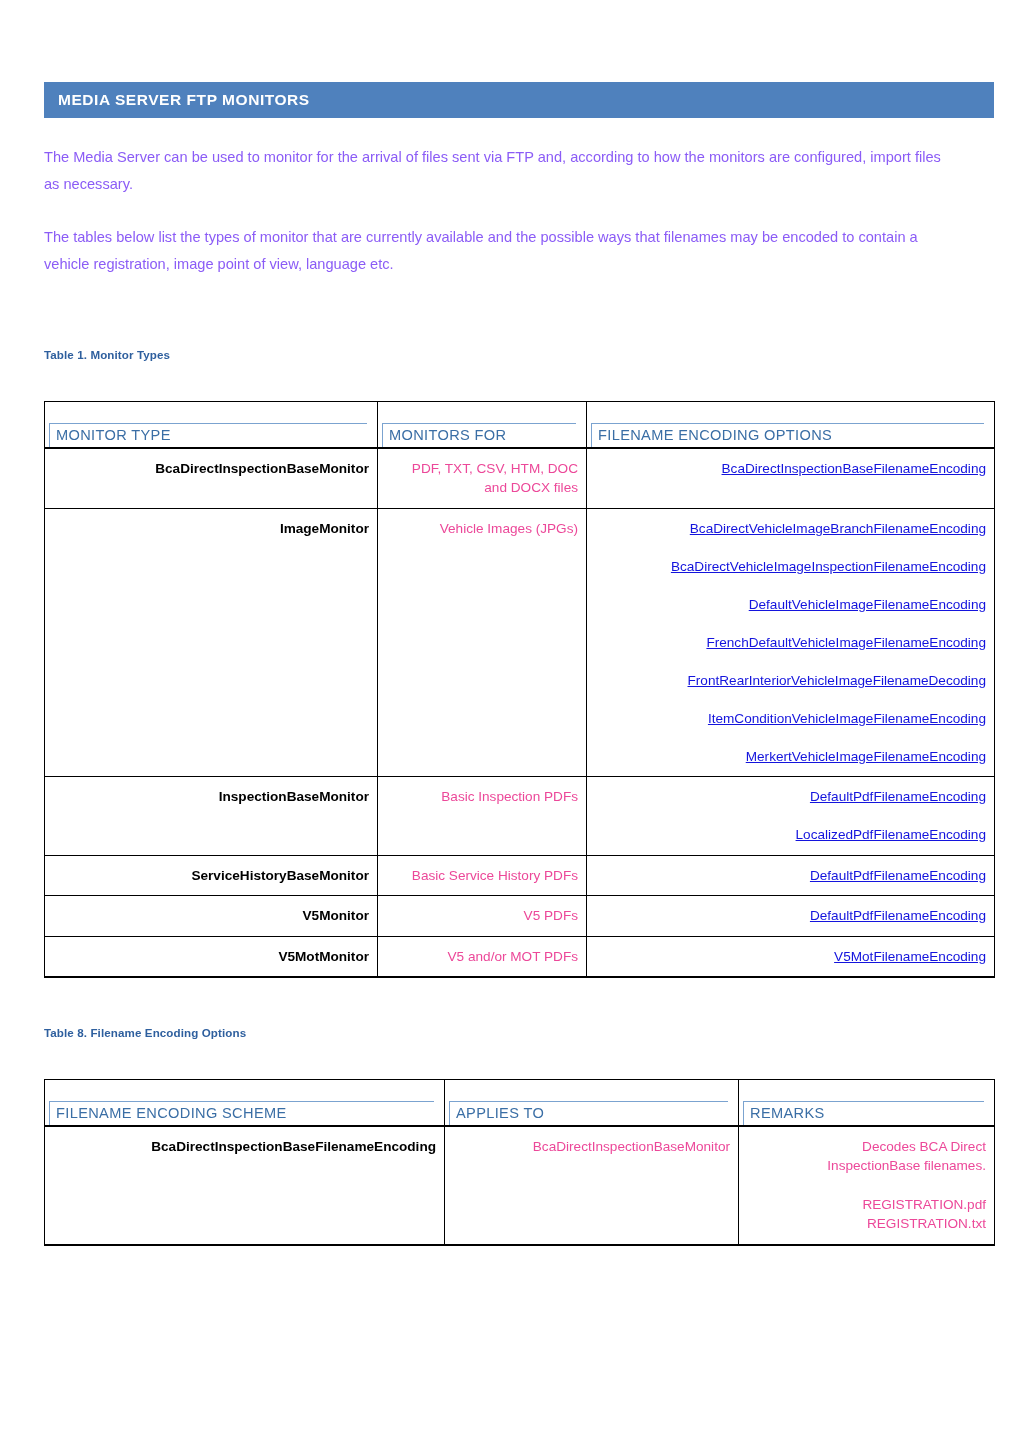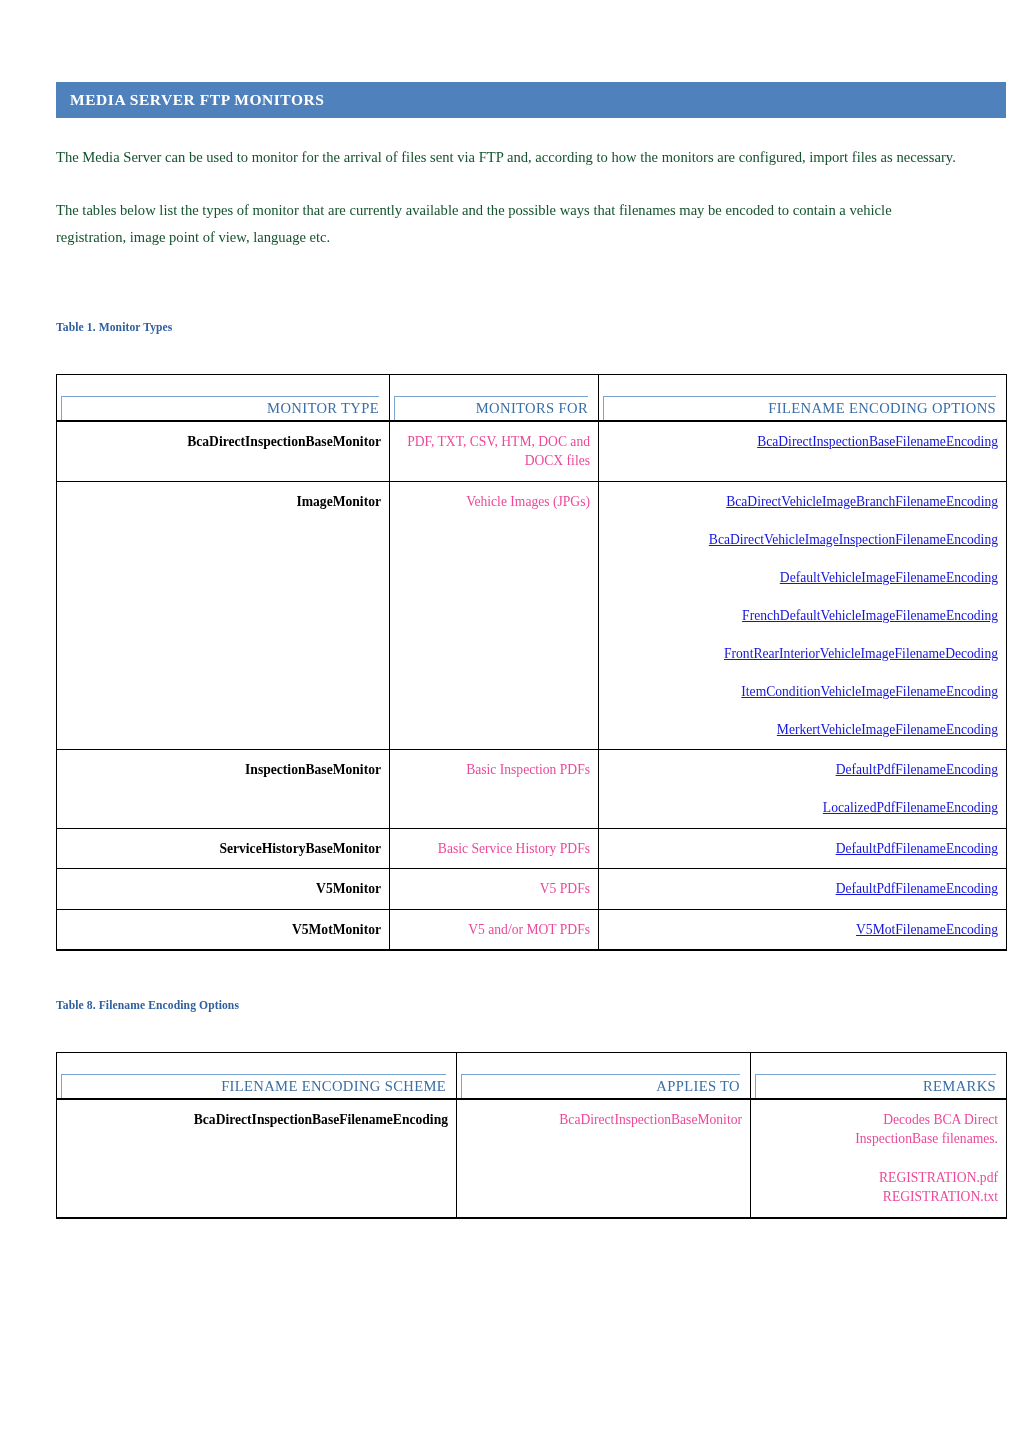--- a/index.html
+++ b/index.html
@@ -17,24 +17,23 @@
     position: relative;
     width: 1020px;
     height: 1443px;
     margin: 0 auto;
     background: #ffffff;
     overflow: hidden;
     box-sizing: border-box;
   }
   .content {
     position: absolute;
-    left: 56px;
+    left: 44px;
     top: 0;
     width: 950px;
-    font-family: Liberation Serif, serif;
   }
 
   
   .banner {
     margin-top: 82px;
     background: #4f81bd;
     height: 36px;
     display: flex;
     align-items: center;
     padding: 0 0 0 14px;
@@ -46,21 +45,21 @@
     letter-spacing: 0.55px;
     font-weight: 600;
     line-height: 1;
     white-space: nowrap;
   }
 
   
   .para {
     font-size: 14.6px;
     line-height: 27px;
-    color: #14532d;
+    color: #8b5cf6;
     margin: 0;
   }
   .para-1 { margin-top: 26px; width: 905px; }
   .para-2 { margin-top: 26px; width: 900px; }
 
   
   .table-caption {
     font-size: 11.6px;
     font-weight: bold;
     color: #2e5f9e;
@@ -82,21 +81,21 @@
   }
   .doc-table.t1 { margin-top: 40px; }
   .doc-table.t2 { margin-top: 40px; }
 
   
   .doc-table thead tr {
     border-bottom: 2.5px solid #000000;
   }
   .doc-table th {
     vertical-align: bottom;
-    text-align: right;
+    text-align: left;
     padding: 0;
     border-right: 1.5px solid #000000;
     border-bottom: 2.5px solid #000000;
     height: 46px;
     box-sizing: border-box;
   }
   .doc-table th:last-child { border-right: none; }
   .th-inner {
     border-top: 1.6px solid #7ba3d0;
     border-left: 1.6px solid #7ba3d0;

